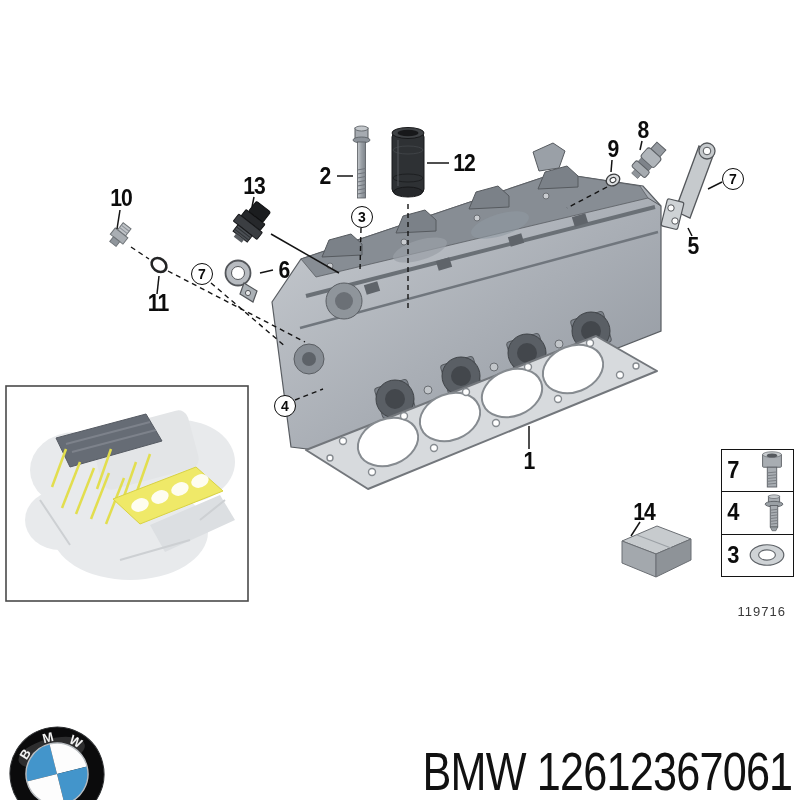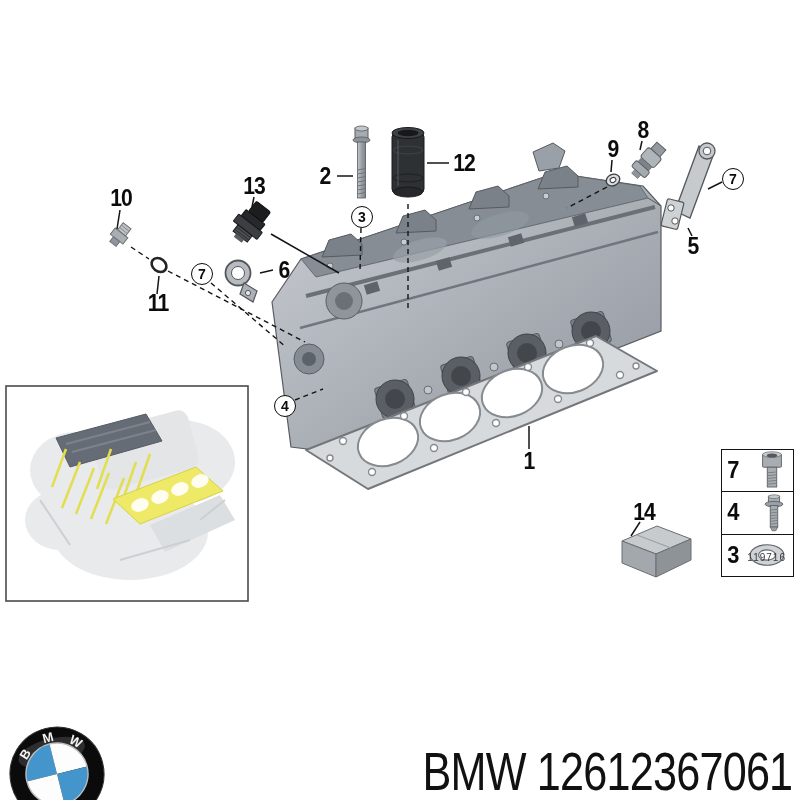--- a/index.html
+++ b/index.html
@@ -25,21 +25,21 @@
     position:absolute;left:721px;top:449px;width:71px;height:126px;
     border:1.6px solid #141414;display:flex;flex-direction:column;z-index:4;
     background:#fff;
   }
   .legend-row{flex:1;display:flex;align-items:center;justify-content:space-between;
     padding:0 5px;border-bottom:1.6px solid #141414;}
   .legend-row:last-child{border-bottom:none;}
   .legend-num{font-weight:bold;font-size:23px;letter-spacing:-1px;color:#0c0c0c;
     transform:scaleX(0.95);}
   .drawing-number{
-    position:absolute;right:14px;top:552px;font-size:10px;color:#3a3a3a;
+    position:absolute;right:14px;top:604px;font-size:13px;color:#3a3a3a;
     letter-spacing:1px;z-index:4;
   }
   .footer-title{
     position:absolute;right:8px;top:740px;white-space:nowrap;
     font-size:54px;font-weight:400;color:#111111;letter-spacing:-1px;
     transform:scaleX(0.8);transform-origin:100% 0;z-index:6;
   }
   .logo-wrap{position:absolute;left:4px;top:718px;width:106px;height:84px;z-index:6;}
 </style>
 </head>

